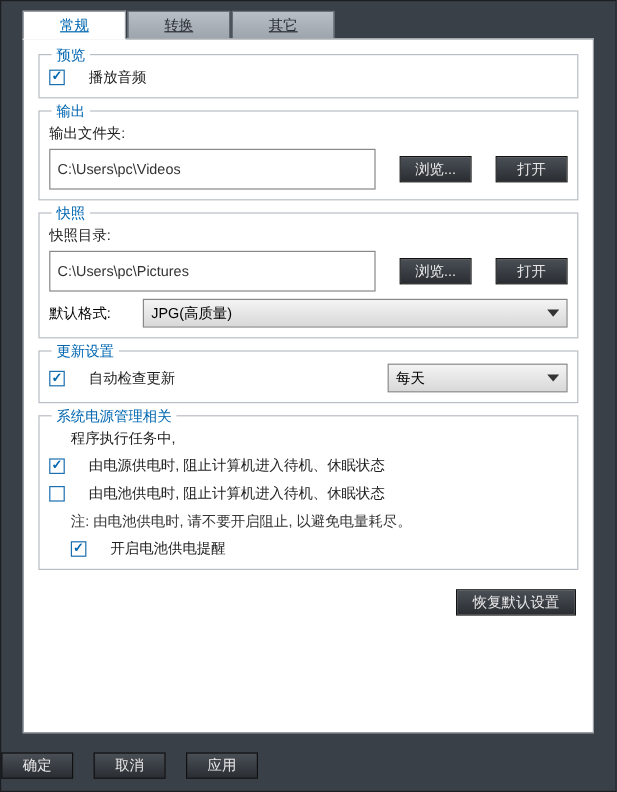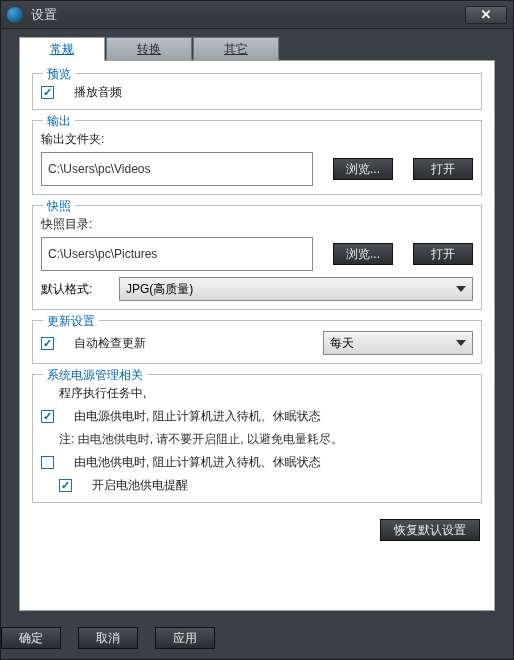--- a/index.html
+++ b/index.html
@@ -29,25 +29,20 @@
 .note { color: #333; margin-left: 18px; }
 .sub-indent { margin-left: 18px; }
 .bottom-right { display: flex; justify-content: flex-end; padding: 6px 2px 0 0; }
 .footer { display: flex; justify-content: flex-start; gap: 17px; padding: 8px 18px 10px 0; }
 .footer .dark-btn { min-width: 60px; }
 </style>
 </head>
 <body>
 
 <div class="window">
-  <div class="titlebar">
-    <div class="title-icon"></div>
-    <div class="title-text">设置</div>
-    <div class="close-btn">✕</div>
-  </div>
 
   <div class="tabs">
     <div class="tab active">常规</div>
     <div class="tab">转换</div>
     <div class="tab">其它</div>
   </div>
 
   <div class="content">
 
     <div class="fieldset">
@@ -100,26 +95,26 @@
     <div class="fieldset">
       <div class="legend">系统电源管理相关</div>
       <div class="row sub-indent">
           <span class="check-label">程序执行任务中,</span>
         </div>
       <div class="row">
         <span class="checkbox checked"></span>
         <span class="check-label">由电源供电时, 阻止计算机进入待机、休眠状态</span>
       </div>
       <div class="row">
-          <span class="note">注:  由电池供电时, 请不要开启阻止, 以避免电量耗尽。</span>
-        </div>
-      <div class="row">
         <span class="checkbox"></span>
         <span class="check-label">由电池供电时, 阻止计算机进入待机、休眠状态</span>
       </div>
+      <div class="row">
+          <span class="note">注:  由电池供电时, 请不要开启阻止, 以避免电量耗尽。</span>
+        </div>
       <div class="row sub-indent">
         <span class="checkbox checked"></span>
         <span class="check-label">开启电池供电提醒</span>
       </div>
     </div>
 
     <div class="bottom-right">
       <button class="dark-btn" style="min-width:100px">恢复默认设置</button>
     </div>
   </div>

